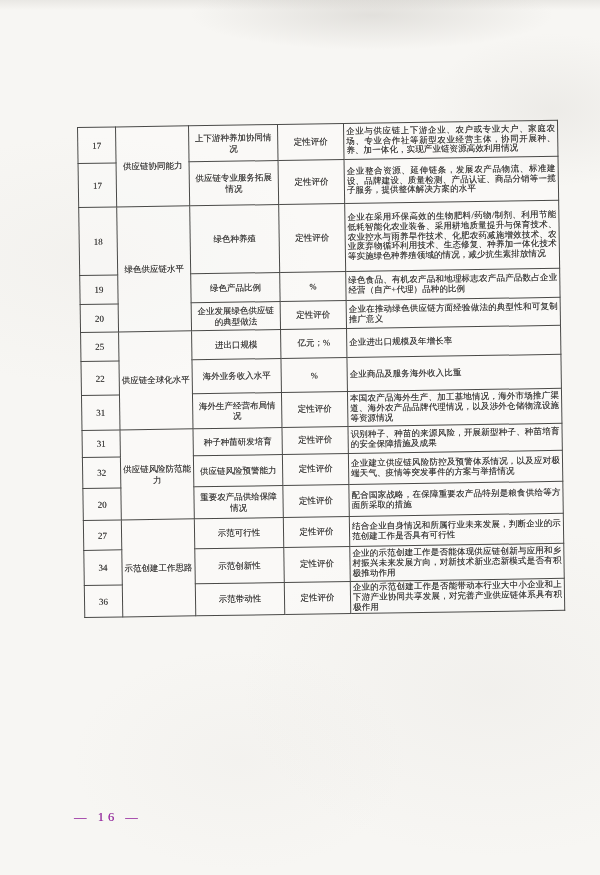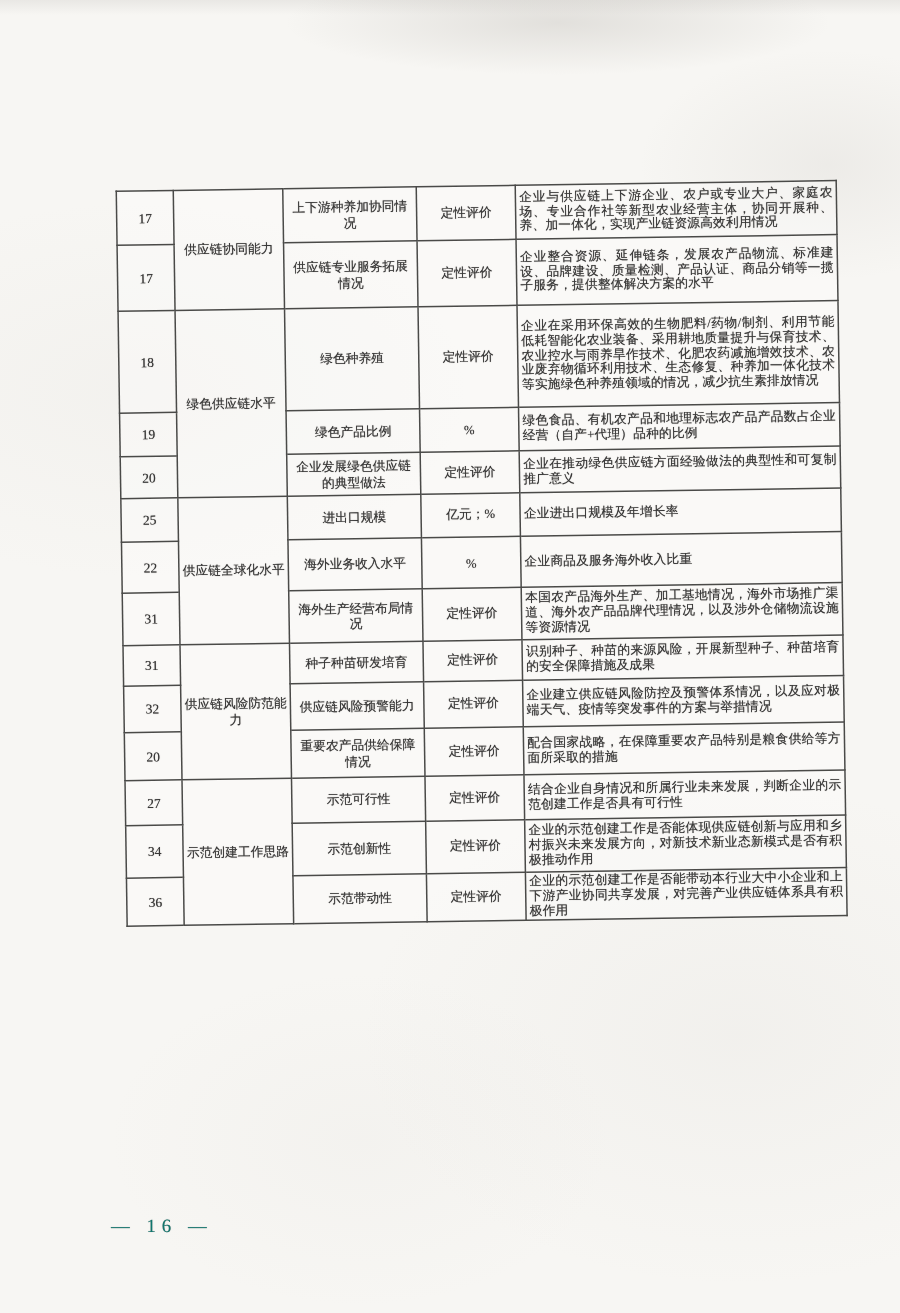--- a/index.html
+++ b/index.html
@@ -92,21 +92,21 @@
   tr.r26 { height: 32px; }
   tr.r27 { height: 30px; }
   tr.r28 { height: 35px; }
   tr.r29 { height: 30px; }
   .page-number {
     position: absolute;
     left: 74px;
     top: 810px;
     font-size: 12.5px;
     letter-spacing: 4px;
-    color: #0f766e;
+    color: #a21caf;
     text-shadow: 0 0 0.5px rgba(80,76,72,0.6);
   }
 </style>
 </head>
 <body>
 
 <div class="scan-noise"></div>
 
 <div class="table-wrap">
   <table class="doc-table">

